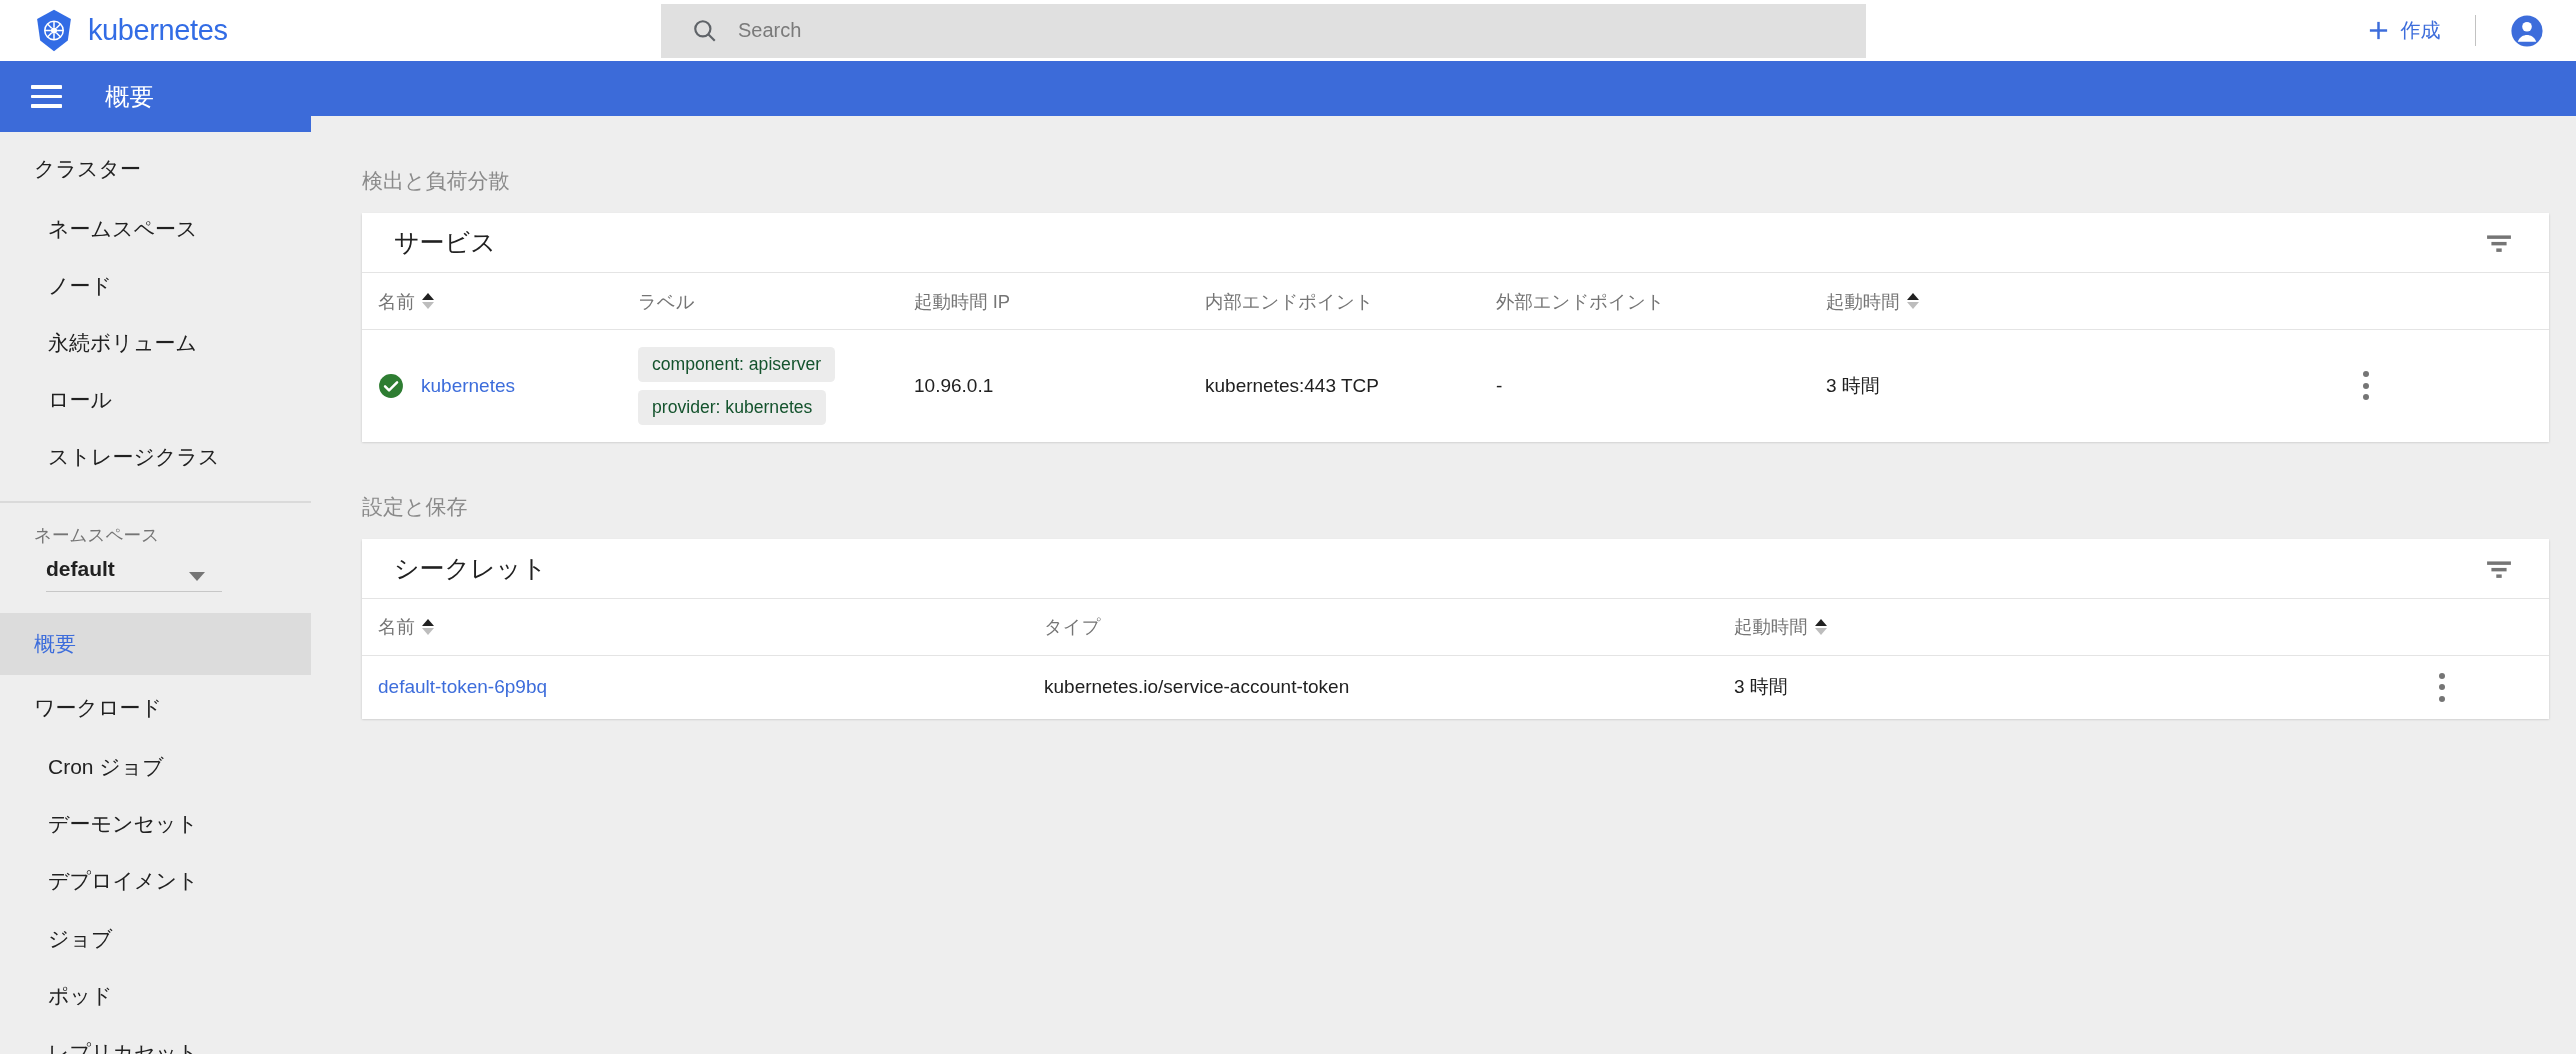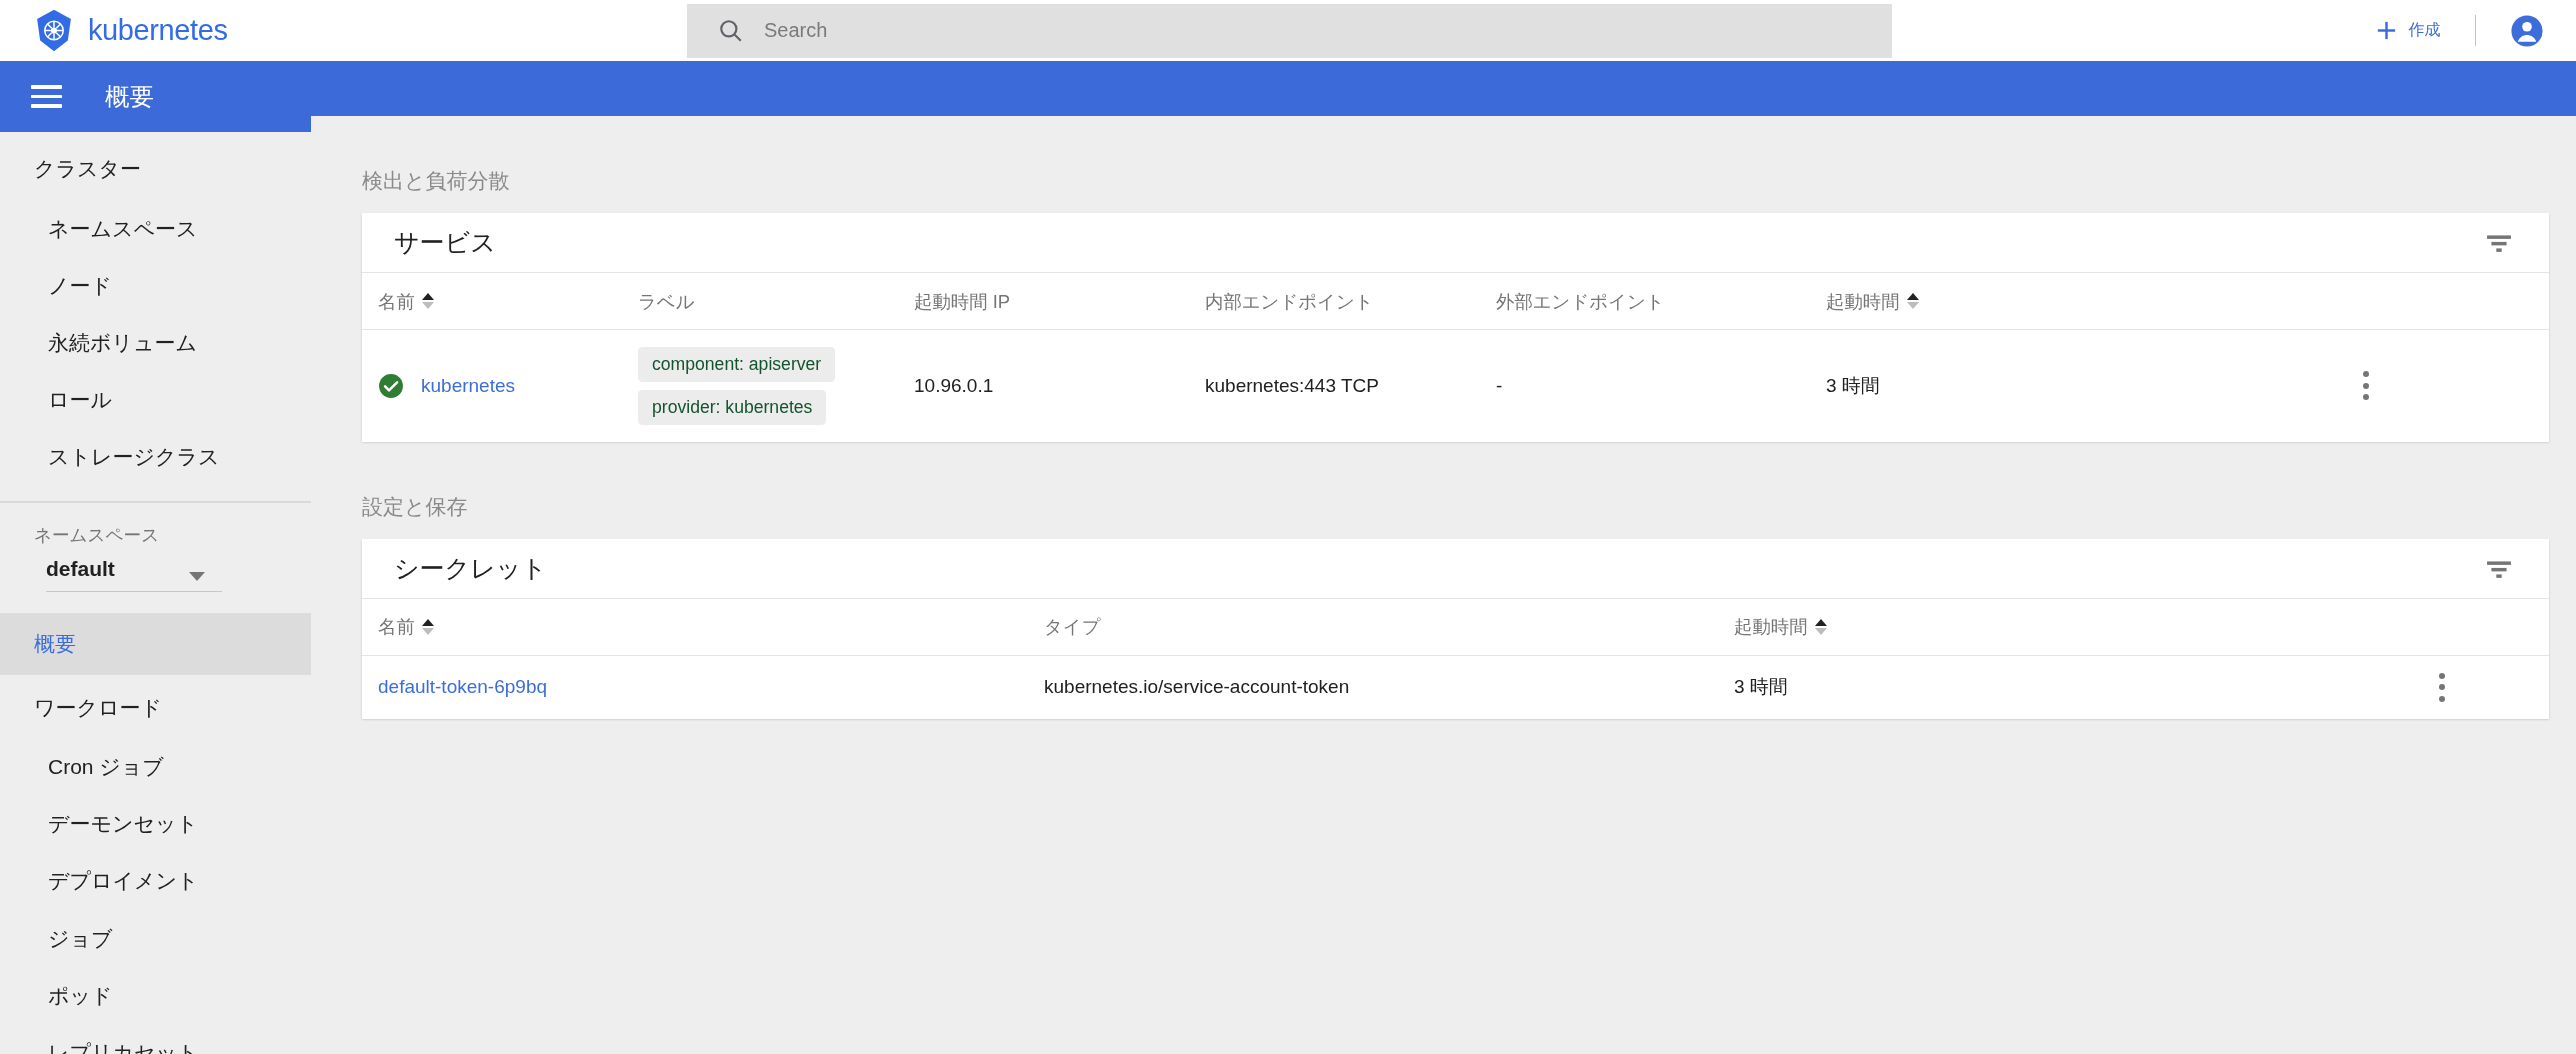--- a/index.html
+++ b/index.html
@@ -17,40 +17,40 @@
     background: #ffffff;
     display: flex; align-items: center;
   }
   .brand { display: flex; align-items: center; margin-left: 34px; }
   .k8s-logo { width: 40px; height: 43px; flex: 0 0 auto; }
   .brand-name {
     font-size: 29px; color: #326ce5; letter-spacing: -0.4px;
     margin-left: 14px; font-weight: 400;
   }
   .search-wrap {
-    position: absolute; left: 687px; top: 3.8px;
+    position: absolute; left: 661px; top: 3.8px;
     width: 1205px; height: 54px;
     background: #e0e0e0;
     display: flex; align-items: center;
   }
   .search-icon { margin-left: 31px; width: 26px; height: 26px; flex:0 0 auto; }
   .search-input {
     border: none; background: transparent; outline: none;
     margin-left: 20px; font-size: 20px; color: #3c4043;
     font-family: "Liberation Sans", sans-serif; width: 997px;
   }
   .search-input::placeholder { color: #7a7a7a; }
 
   .topbar-right {
     position: absolute; right: 32px; top: 0; height: 61px;
     display: flex; align-items: center; gap: 0;
   }
   .create-btn {
     display: flex; align-items: center; gap: 10.7px;
-    color: #3d6ddb; font-size: 16px; cursor: pointer;
+    color: #3d6ddb; font-size: 20px; cursor: pointer;
     background: none; border: none; font-family: "Liberation Sans", sans-serif;
   }
   .plus-icon { width: 23px; height: 23px; }
   .vbar { width: 1.5px; height: 31px; background: #c2c2c2; margin: 0 34px; }
   .account-icon { width: 34px; height: 34px; cursor: pointer; }
 
   
   .toolbar {
     position: absolute; top: 61px; left: 0;
     width: 2576px; height: 71px;

